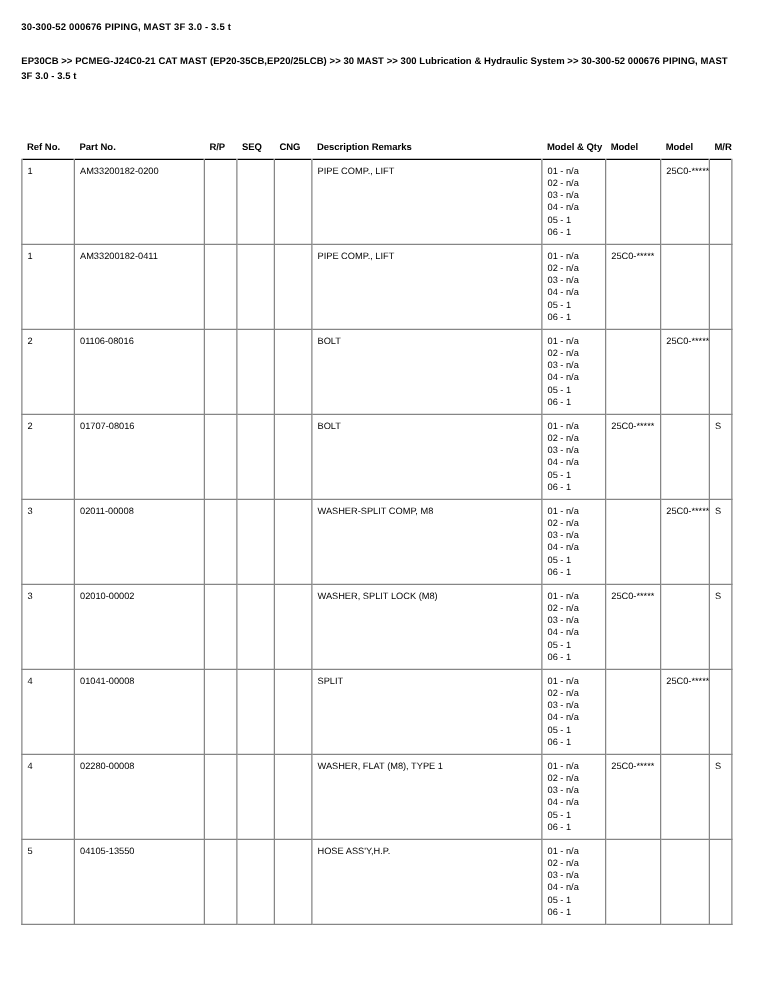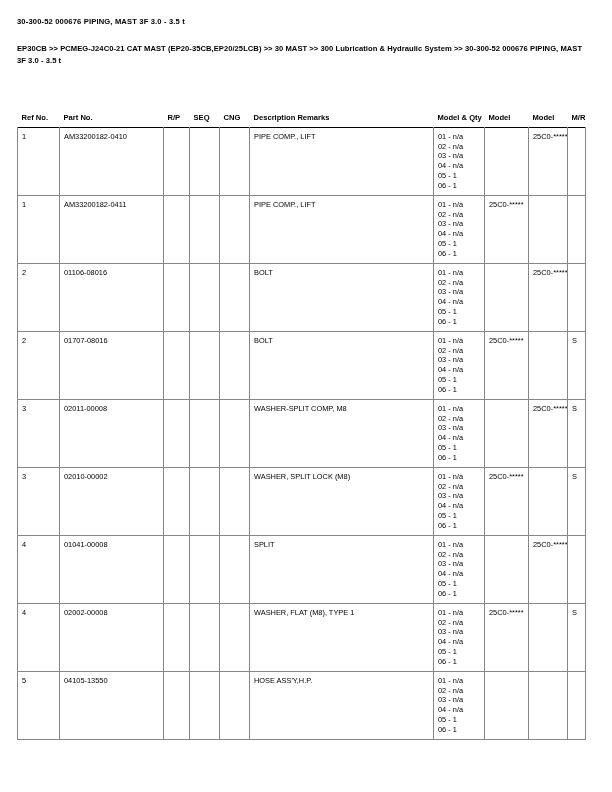--- a/index.html
+++ b/index.html
@@ -138,21 +138,21 @@
           <th>Description Remarks</th>
           <th>Model &amp; Qty</th>
           <th>Model</th>
           <th>Model</th>
           <th>M/R</th>
         </tr>
       </thead>
       <tbody id="parts-tbody">
           <tr>
             <td class="nowrap">1</td>
-            <td class="nowrap">AM33200182-0410</td>
+            <td class="nowrap">AM33200182-0200</td>
             <td class="nowrap"></td>
             <td class="nowrap"></td>
             <td class="nowrap"></td>
             <td class="nowrap">PIPE COMP., LIFT</td>
             <td>
               <ul class="qty-list">
                 <li>01 - n/a</li>
                 <li>02 - n/a</li>
                 <li>03 - n/a</li>
                 <li>04 - n/a</li>
@@ -285,21 +285,21 @@
                 <li>05 - 1</li>
                 <li>06 - 1</li>
               </ul>
             </td>
             <td class="nowrap"></td>
             <td class="nowrap">25C0-*****</td>
             <td class="nowrap"></td>
           </tr>
           <tr>
             <td class="nowrap">4</td>
-            <td class="nowrap">02002-00008</td>
+            <td class="nowrap">02280-00008</td>
             <td class="nowrap"></td>
             <td class="nowrap"></td>
             <td class="nowrap"></td>
             <td class="nowrap">WASHER, FLAT (M8), TYPE 1</td>
             <td>
               <ul class="qty-list">
                 <li>01 - n/a</li>
                 <li>02 - n/a</li>
                 <li>03 - n/a</li>
                 <li>04 - n/a</li>

